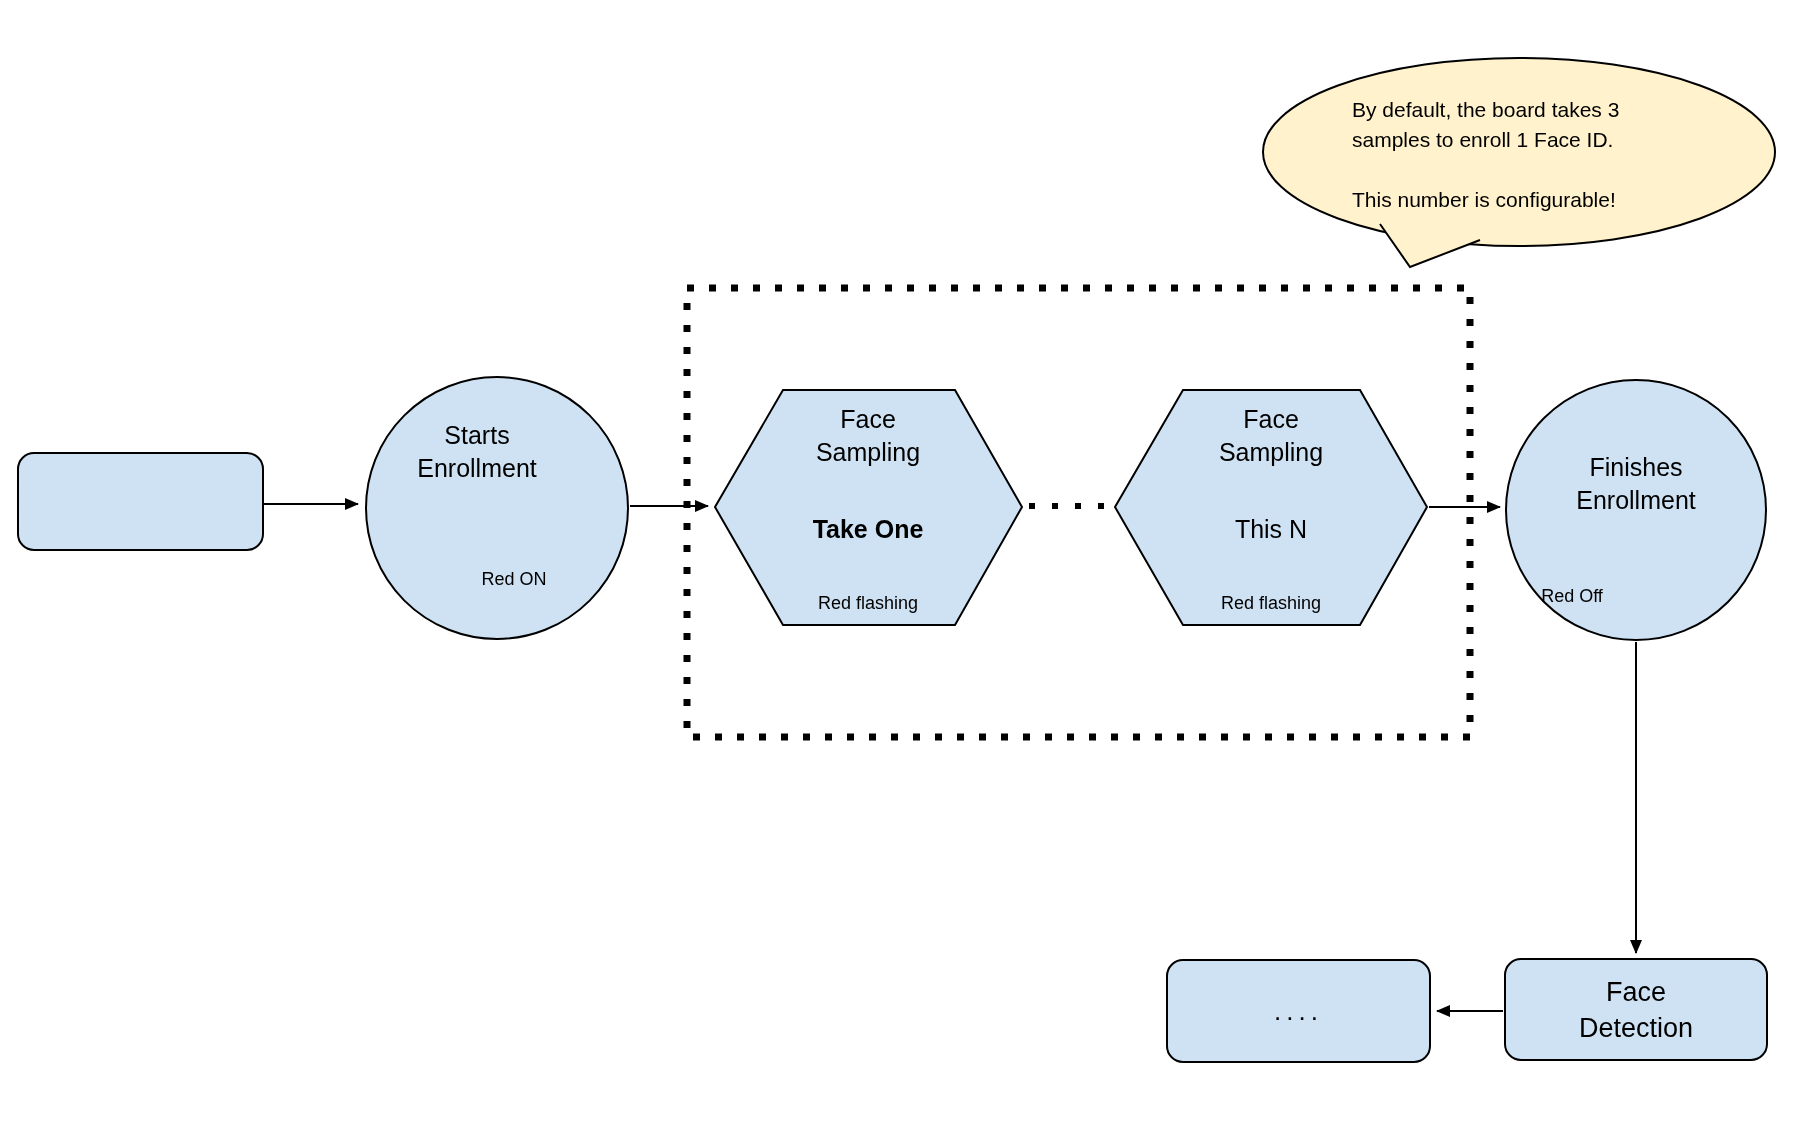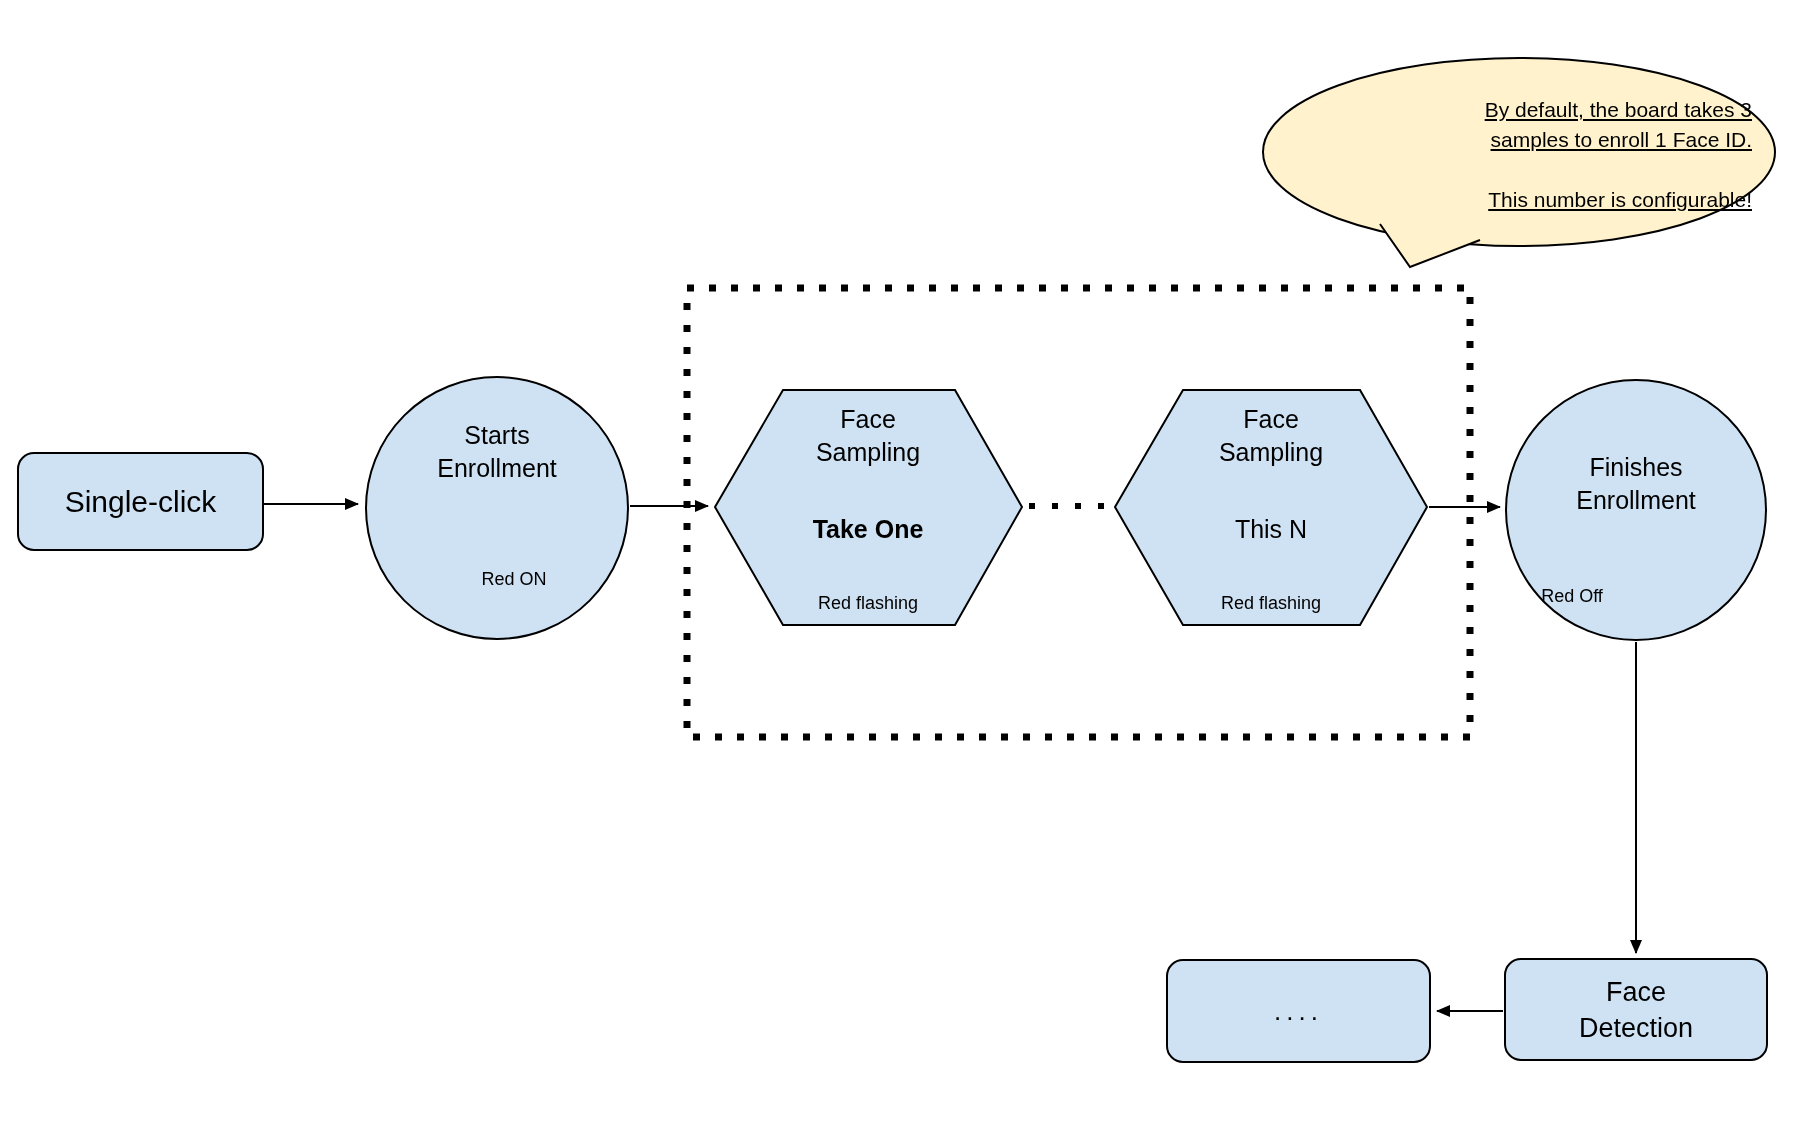--- a/index.html
+++ b/index.html
@@ -22,21 +22,21 @@
   .node-title{font-size:25px;line-height:33px;}
   .node-sub{font-size:25px;line-height:30px;}
   .node-status{font-size:18px;line-height:22px;}
   .flex-center{
     display:flex;align-items:center;justify-content:center;
   }
   .single-click-label{font-size:30px;}
   .face-detection-label{font-size:27px;line-height:36px;}
   .continuation-label{font-size:26px;letter-spacing:5px;}
   .callout-text{
-    font-size:21px;line-height:30px;text-align:right;text-decoration:underline;
+    font-size:21px;line-height:30px;text-align:left;
   }
 </style>
 </head>
 <body>
 
 <div class="canvas">
 
   <svg class="layer" viewBox="0 0 1795 1128">
     <defs>
       <marker id="arrow" viewBox="0 0 14 12" refX="13" refY="6" markerWidth="14" markerHeight="12" orient="auto" markerUnits="userSpaceOnUse">
@@ -64,23 +64,22 @@
     <circle cx="1636" cy="510" r="130" stroke="#000" stroke-width="2" fill="#cfe2f3"></circle>
 
     <rect x="1505" y="959" width="262" height="101" rx="16" stroke="#000" stroke-width="2" fill="#cfe2f3"></rect>
 
     <rect x="1167" y="960" width="263" height="102" rx="16" stroke="#000" stroke-width="2" fill="#cfe2f3"></rect>
 
     <ellipse cx="1519" cy="152" rx="256" ry="94" stroke="#000" stroke-width="2" fill="#fff2cc"></ellipse>
     <path d="M 1380 224 L 1410 267 L 1480 240" stroke="#000" stroke-width="2" fill="#fff2cc"></path>
   </svg>
 
-  <div class="txt flex-center single-click-label" style="left:18px;top:453px;width:245px;height:97px;">Single-click</div>
 
-  <div class="txt node-title" style="left:377px;top:419px;width:240px;">Starts
+  <div class="txt node-title" style="left:357px;top:419px;width:240px;">Starts
 Enrollment</div>
   <div class="txt node-status" style="left:394px;top:568px;width:240px;">Red ON</div>
 
   <div class="txt node-title" style="left:748px;top:403px;width:240px;">Face
 Sampling</div>
   <div class="txt node-sub" style="left:748px;top:514px;width:240px;font-weight:bold;">Take One</div>
   <div class="txt node-status" style="left:748px;top:592px;width:240px;">Red flashing</div>
 
   <div class="txt node-title" style="left:1151px;top:403px;width:240px;">Face
 Sampling</div>

